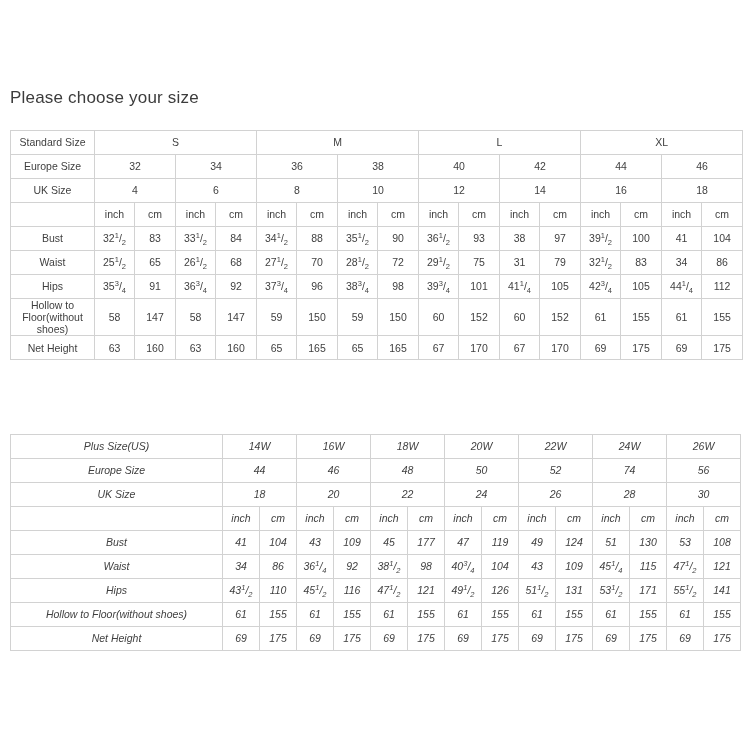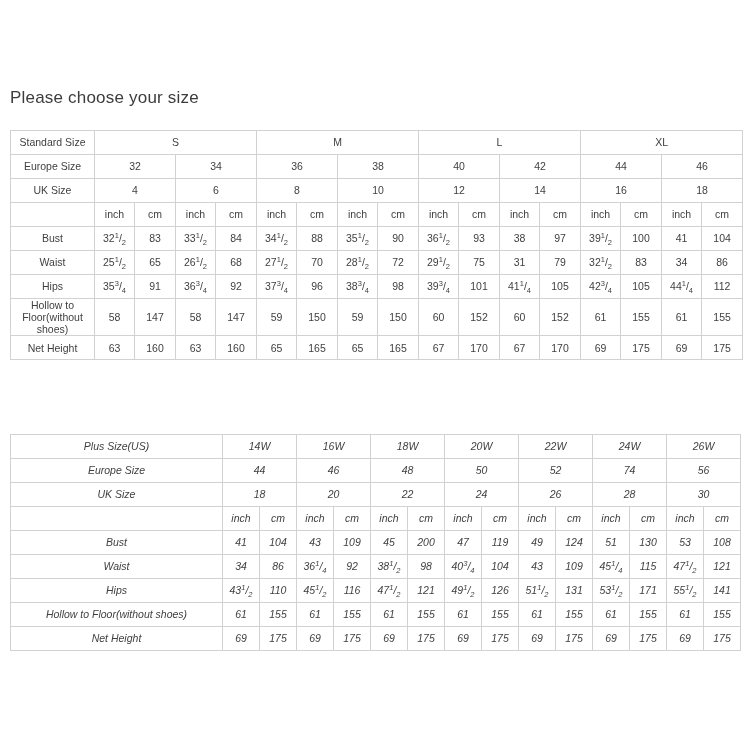--- a/index.html
+++ b/index.html
@@ -322,21 +322,21 @@
           <td colspan="1">inch</td>
           <td colspan="1">cm</td>
         </tr>
         <tr>
           <td class="rowlabel" colspan="1">Bust</td>
           <td colspan="1">41</td>
           <td colspan="1">104</td>
           <td colspan="1">43</td>
           <td colspan="1">109</td>
           <td colspan="1">45</td>
-          <td colspan="1">200</td>
+          <td colspan="1">177</td>
           <td colspan="1">47</td>
           <td colspan="1">119</td>
           <td colspan="1">49</td>
           <td colspan="1">124</td>
           <td colspan="1">51</td>
           <td colspan="1">130</td>
           <td colspan="1">53</td>
           <td colspan="1">108</td>
         </tr>
         <tr>

